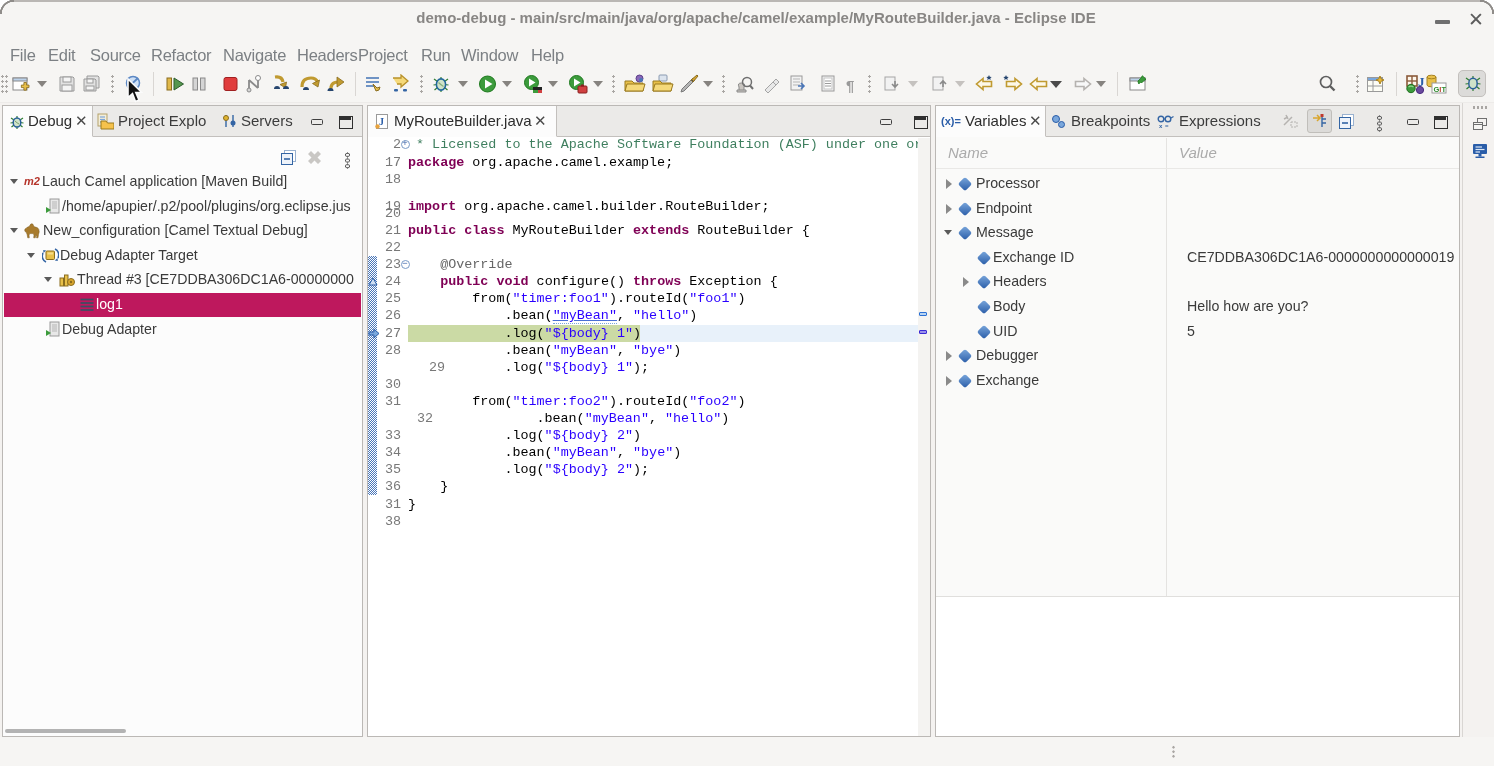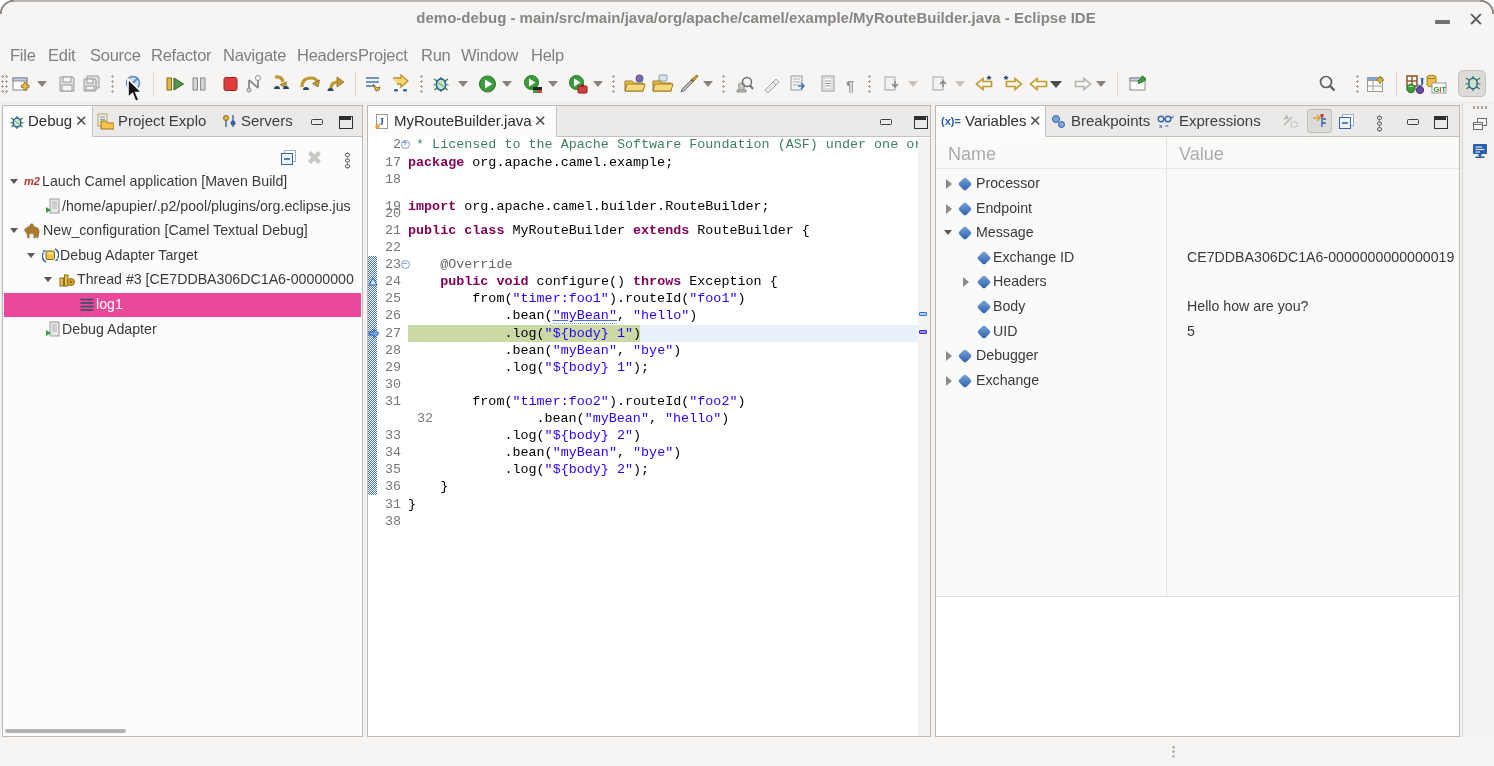--- a/index.html
+++ b/index.html
@@ -34,21 +34,21 @@
 .itab .tabtxt { color:#3c3c3c; }
 .mini { position:absolute; width:12px; height:6px; border:1.6px solid #3f3f3f; border-radius:1.5px; }
 .maxi { position:absolute; width:14px; height:13px; border:1.6px solid #2f2f2f; }
 .maxi:before { content:""; position:absolute; left:0; top:0; width:11px; height:2.8px; background:#2f2f2f; }
 
 .trow { position:absolute; left:1px; right:1px; height:24px; font-size:14.2px; color:#3a3a3a; white-space:nowrap; overflow:hidden; }
 .trow span.lbl { position:absolute; top:3px; }
 .arr-e { position:absolute; width:0; height:0; border-left:4.5px solid transparent; border-right:4.5px solid transparent; border-top:5.5px solid #5a5a5a; }
 .arr-c { position:absolute; width:0; height:0; border-top:5px solid transparent; border-bottom:5px solid transparent; border-left:6px solid #8a8a8a; }
 
-.vhead { position:absolute; font-size:18px; color:#ababab; }
+.vhead { position:absolute; font-size:15px; color:#ababab;font-style:italic; }
 .vrow { position:absolute; height:24px; font-size:14.2px; color:#3a3a3a; white-space:nowrap; }
 .diamond { position:absolute; width:10px; height:10px; transform:rotate(45deg); background:linear-gradient(135deg,#7aa7dc,#2a5da8); border-radius:2px; }
 
 #codearea { position:absolute; left:0; top:32px; right:0; bottom:0; background:#ffffff; overflow:hidden; }
 .cl { position:absolute; left:0; width:100%; height:17.1px; font-family:"Liberation Mono", monospace; font-size:13.4px; line-height:17.1px; white-space:pre; }
 .ln { position:absolute; width:33px; text-align:right; color:#787878; }
 .code { position:absolute; left:40px; color:#000; }
 .kw { color:#7f0055; font-weight:bold; }
 .str { color:#2a00ff; }
 .cmt { color:#3f7f5f; }
@@ -409,21 +409,21 @@
     <div class="trow" style="top:162.4px;">
       <i class="arr-e" style="left:40px; top:9px;"></i>
       <svg class="abs" style="left:55px; top:3px;" width="17" height="17" viewBox="0 0 17 17">
           <rect x="1" y="7" width="3.5" height="8" fill="#e8c04a" stroke="#8a6d1f"></rect>
           <rect x="5.5" y="4" width="3.5" height="11" fill="#e8c04a" stroke="#8a6d1f"></rect>
           <circle cx="12" cy="11" r="3.5" fill="#d9a62e" stroke="#8a6d1f"></circle>
           <circle cx="12" cy="11" r="1.2" fill="#8a6d1f"></circle>
         </svg>
       <span class="lbl" style="left:73px;">Thread #3 [CE7DDBA306DC1A6-00000000</span>
     </div>
-    <div class="trow" style="top:187px; background:#ec4899; color:#ffffff;">
+    <div class="trow" style="top:187px; background:#be185d; color:#ffffff;">
       <svg class="abs" style="left:76px; top:5px;" width="14" height="14" viewBox="0 0 14 14">
           <g stroke="#3c4f63" stroke-width="1.7">
             <line x1="0.5" y1="1.5" x2="13.5" y2="1.5"></line>
             <line x1="0.5" y1="5" x2="13.5" y2="5"></line>
             <line x1="0.5" y1="8.5" x2="13.5" y2="8.5"></line>
             <line x1="0.5" y1="12" x2="13.5" y2="12"></line>
           </g>
         </svg>
       <span class="lbl" style="left:92px;">log1</span>
     </div>
@@ -466,21 +466,21 @@
         <div class="cl" style="top:83.9px;"><span class="ln">21</span><span class="code"><span class="kw">public</span> <span class="kw">class</span> MyRouteBuilder <span class="kw">extends</span> RouteBuilder {</span></div>
         <div class="cl" style="top:101.00000000000001px;"><span class="ln">22</span><span class="code"></span></div>
         <div class="cl" style="top:118.10000000000002px;"><span class="ln">23</span><span class="abs" style="left:32.5px; top:4px; width:9px; height:9px; border:1px solid #7a9cc8; border-radius:50%; background:#fff; font-size:9px; line-height:7.5px; text-align:center; color:#3a62a8; font-family:'Liberation Mono',monospace;">−</span><span class="code">    <span style="color:#666">@Override</span></span></div>
         <div class="cl" style="top:135.20000000000002px;"><span class="ln">24</span><span class="code">    <span class="kw">public</span> <span class="kw">void</span> configure() <span class="kw">throws</span> Exception {</span></div>
         <div class="cl" style="top:152.3px;"><span class="ln">25</span><span class="code">        from(<span class="str">"timer:foo1"</span>).routeId(<span class="str">"foo1"</span>)</span></div>
         <div class="cl" style="top:169.4px;"><span class="ln">26</span><span class="code">            .bean(<span class="str" style="border-bottom:1.5px dotted #7aa7dc; text-decoration:underline; text-decoration-color:#4a6fd4;">"myBean"</span>, <span class="str">"hello"</span>)</span></div>
         <div class="abs" style="left:40px; top:186.50000000000003px; width:510px; height:17.1px; background:#e8f1fa;"></div>
         <div class="abs" style="left:40px; top:186.50000000000003px; width:232px; height:17.1px; background:#cbdaa5;"></div>
         <div class="cl" style="top:186.50000000000003px;"><span class="ln">27</span><span class="code">            .log(<span class="str">"${body} 1"</span>)</span></div>
         <div class="cl" style="top:203.60000000000002px;"><span class="ln">28</span><span class="code">            .bean(<span class="str">"myBean"</span>, <span class="str">"bye"</span>)</span></div>
-        <div class="cl" style="top:220.70000000000002px;"><span class="ln">29</span><span class="code">            .log(<span class="str">"${body} 1"</span>);</span></div>
+        <div class="cl" style="top:220.70000000000002px;padding-left:44px;"><span class="ln">29</span><span class="code">            .log(<span class="str">"${body} 1"</span>);</span></div>
         <div class="cl" style="top:237.80000000000004px;"><span class="ln">30</span><span class="code"></span></div>
         <div class="cl" style="top:254.9px;"><span class="ln">31</span><span class="code">        from(<span class="str">"timer:foo2"</span>).routeId(<span class="str">"foo2"</span>)</span></div>
         <div class="cl" style="top:272px;margin-left:32px;"><span class="ln">32</span><span class="code">            .bean(<span class="str">"myBean"</span>, <span class="str">"hello"</span>)</span></div>
         <div class="cl" style="top:289.1px;"><span class="ln">33</span><span class="code">            .log(<span class="str">"${body} 2"</span>)</span></div>
         <div class="cl" style="top:306.2px;"><span class="ln">34</span><span class="code">            .bean(<span class="str">"myBean"</span>, <span class="str">"bye"</span>)</span></div>
         <div class="cl" style="top:323.3px;"><span class="ln">35</span><span class="code">            .log(<span class="str">"${body} 2"</span>);</span></div>
         <div class="cl" style="top:340.4px;"><span class="ln">36</span><span class="code">    }</span></div>
         <div class="cl" style="top:357.5px;"><span class="ln">31</span><span class="code">}</span></div>
         <div class="cl" style="top:374.6px;"><span class="ln">38</span><span class="code"></span></div>
         <svg class="abs" style="left:0px; top:189.50000000000003px;" width="12" height="11" viewBox="0 0 12 11">

